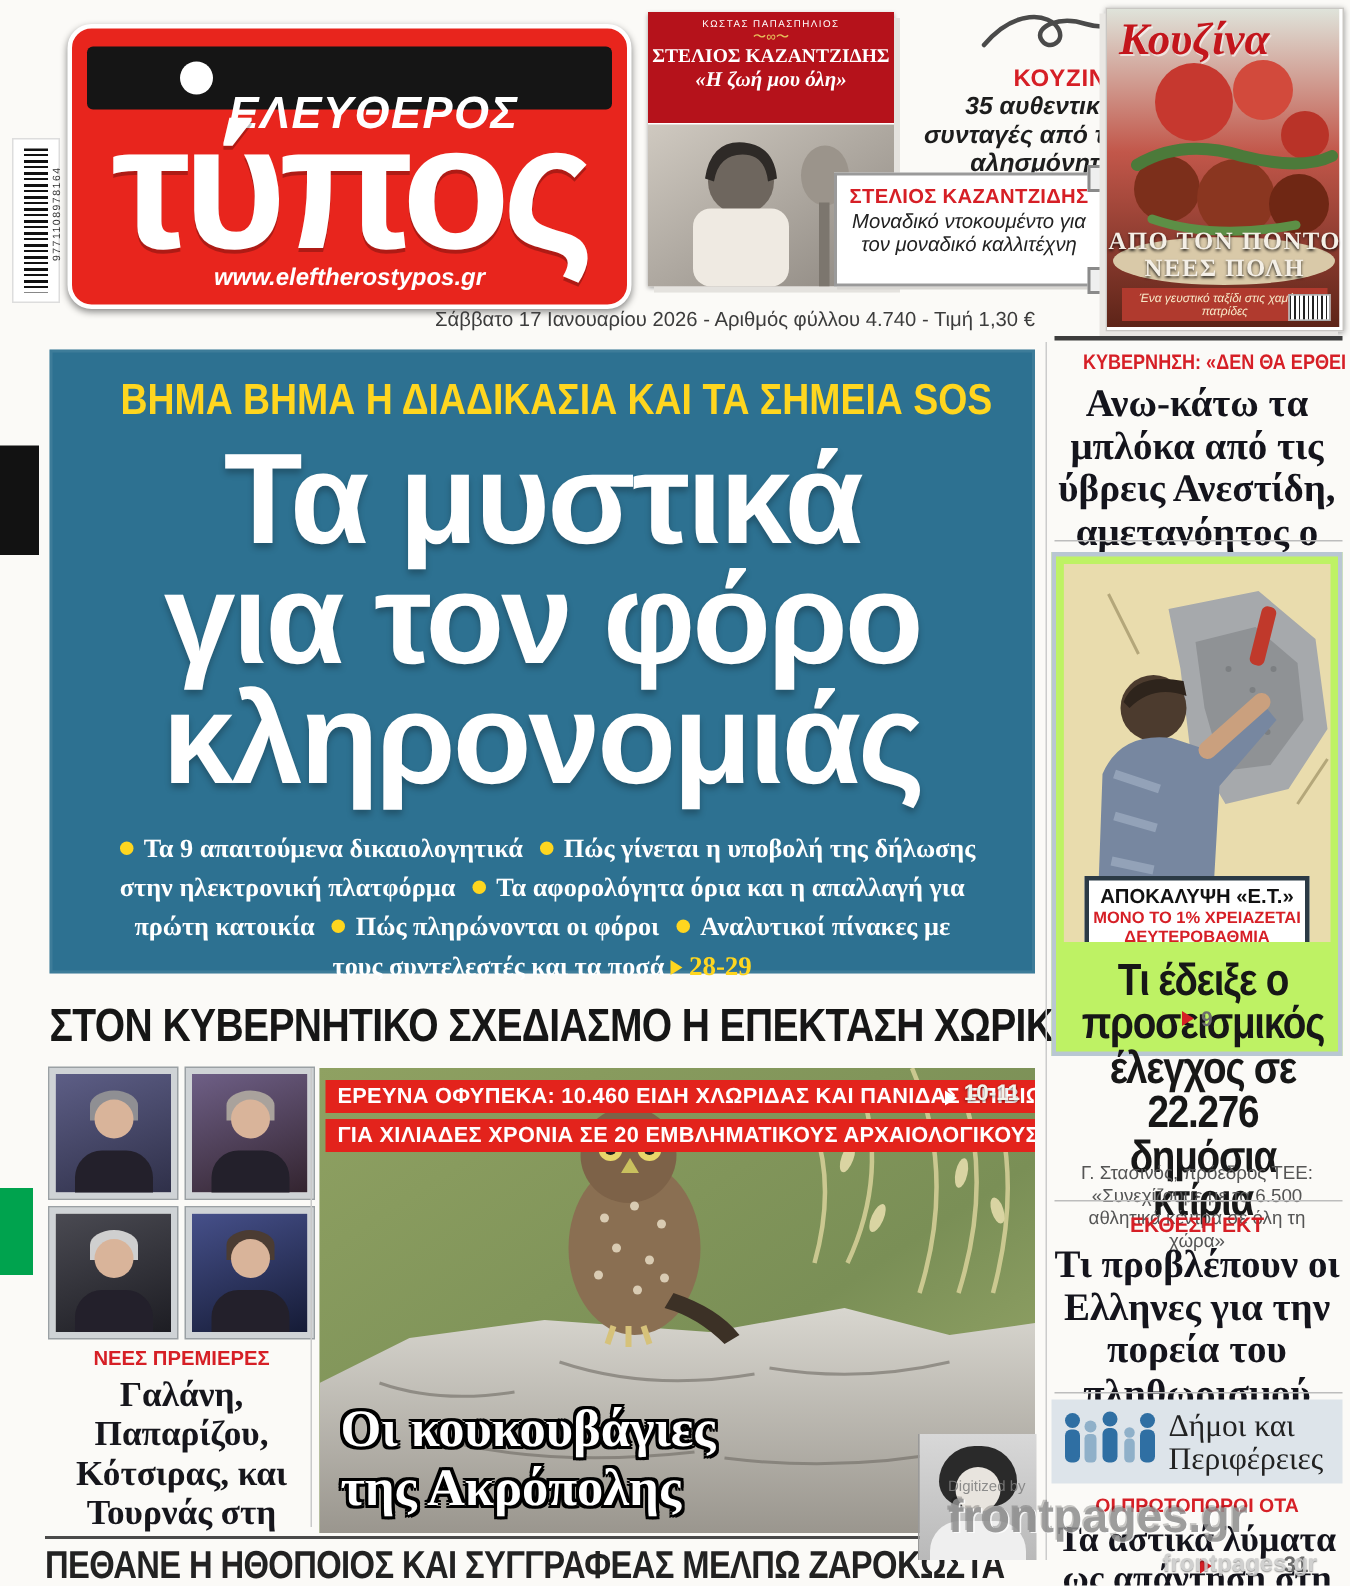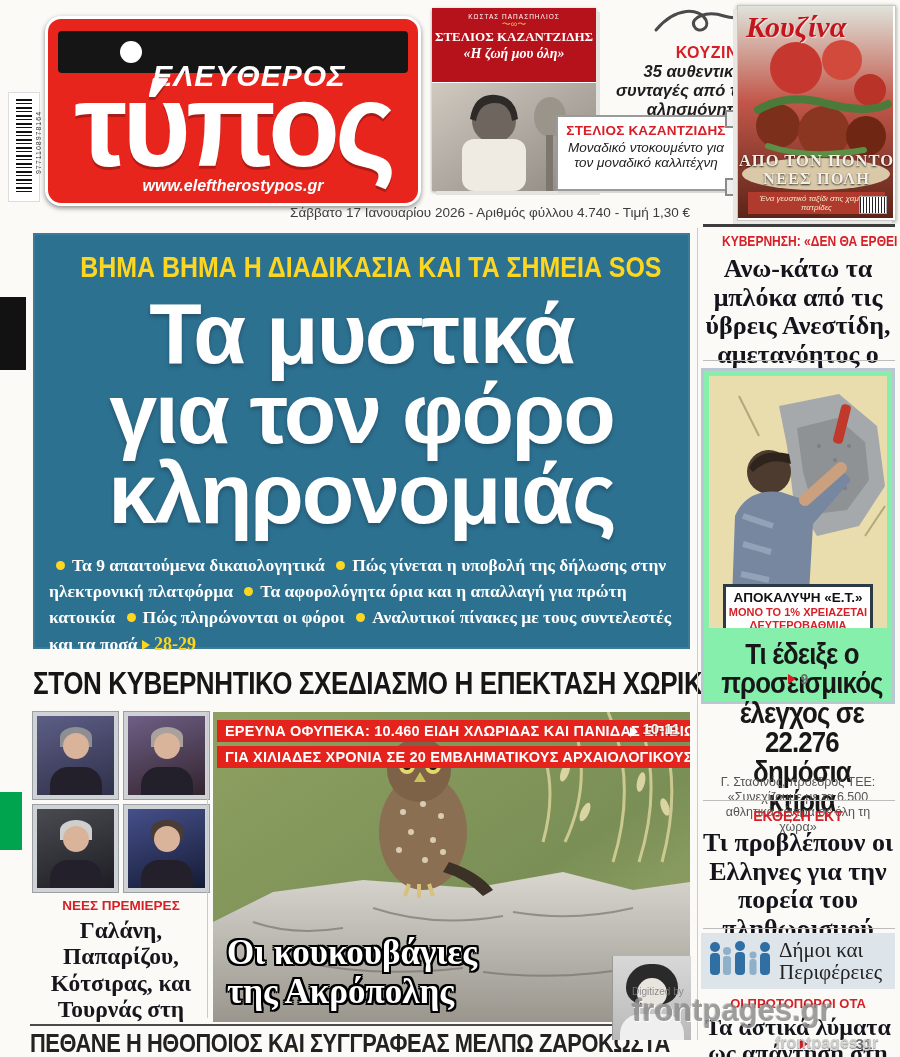--- a/index.html
+++ b/index.html
@@ -51,21 +51,21 @@
        background-image:repeating-linear-gradient(90deg,#222 0 1px,#fff 1px 3px);border:1px solid #aaa;}
   #dateline{left:250px;top:205px;width:480px;text-align:center;font-size:13.5px;color:#3c3c3c;}
   
   #tab-black{left:0;top:297px;width:26px;height:73px;background:#121212;}
   #tab-green{left:0;top:792px;width:22px;height:58px;background:#00a34e;}
   
   #lead{left:33px;top:233px;width:657px;height:416px;background:#2d7191;box-shadow:inset 0 0 0 2px rgba(255,255,255,.08);}
   #lead .kick{margin-top:18px;text-align:center;color:#ffd61f;font-weight:800;font-size:29px;white-space:nowrap;}
   #lead .hl{text-align:center;color:#fff;font-weight:800;font-size:86px;line-height:.93;letter-spacing:-2px;
        text-shadow:0 3px 4px rgba(0,0,0,.25);margin-top:10px;}
-  #lead .bullets{margin:18px 16px 0;color:#fff;font-family:"Liberation Serif",serif;
+  #lead .bullets{margin:18px 38px 0;text-align:center;color:#fff;font-family:"Liberation Serif",serif;
        font-weight:bold;font-size:17.5px;line-height:1.5;}
   .bullet-item::before{content:"";display:inline-block;width:9px;height:9px;border-radius:50%;background:#ffd61f;margin:0 7px 1px 7px;}
   .pagejump{display:inline-flex;align-items:center;gap:4px;font-weight:bold;white-space:nowrap;}
   .tri{width:0;height:0;border-top:5px solid transparent;border-bottom:5px solid transparent;border-left:8px solid #d61f26;display:inline-block;}
   .tri.yellow{border-left-color:#ffd61f;}
   .tri.white{border-left-color:#fff;}
   #lead .pagejump{color:#ffd61f;font-size:18px;}
   
   #waters{left:33px;top:666px;width:657px;display:flex;align-items:center;gap:8px;}
   #waters .h{font-weight:800;font-size:31px;color:#161616;white-space:nowrap;letter-spacing:-.5px;}
@@ -104,21 +104,21 @@
   #vline-right{left:697px;top:228px;width:1px;height:812px;background:#cccccc;}
   .rrule{position:absolute;left:703px;width:192px;height:1px;background:#bdbdbd;}
   #r1rule{top:224px;height:3px;background:#3d3d3d;}
   .kicker-red{color:#d61f26;font-weight:800;text-align:center;}
   .rhead{font-family:"Liberation Serif",serif;font-weight:900;color:#14141c;text-align:center;line-height:1.1;}
   .pgrow{display:flex;justify-content:center;align-items:center;gap:5px;color:#6d6d6d;font-weight:bold;font-size:14px;}
   #a1{left:700px;top:233px;width:196px;}
   #a1 .kicker-red{font-size:14px;white-space:nowrap;}
   #a1 .rhead{font-size:26px;margin-top:6px;}
   #a1 .pgrow{margin-top:8px;}
-  #a2{left:701px;top:368px;width:194px;height:336px;border:3px solid #b9c7d2;box-sizing:border-box;background:#86efac;text-decoration:underline;}
+  #a2{left:701px;top:368px;width:194px;height:336px;border:3px solid #b9c7d2;box-sizing:border-box;background:#bef264;text-decoration:underline;}
   #a2 .photo{position:absolute;left:5px;top:5px;right:5px;height:252px;overflow:hidden;}
   #a2 .ov{position:absolute;left:14px;right:14px;top:208px;background:#fff;border:3px solid #2b3a45;text-align:center;padding:3px 2px;z-index:3;}
   #a2 .ovt{font-weight:800;font-size:13.5px;color:#111;}
   #a2 .ovs{font-weight:800;font-size:11px;color:#d61f26;line-height:1.15;margin-top:1px;}
   #a2 .bh{position:absolute;left:4px;right:4px;top:268px;text-align:center;font-weight:800;font-size:30px;line-height:.98;color:#171717;letter-spacing:-1px;}
   #a2 .sub{position:absolute;left:8px;right:8px;top:404px;text-align:center;font-size:12.5px;color:#555;line-height:1.2;}
   #a2 .pgrow{position:absolute;left:0;right:0;top:378px;}
   #a3{left:700px;top:808px;width:196px;}
   #a3 .kicker-red{font-size:14px;}
   #a3 .rhead{font-size:26px;margin-top:5px;}

